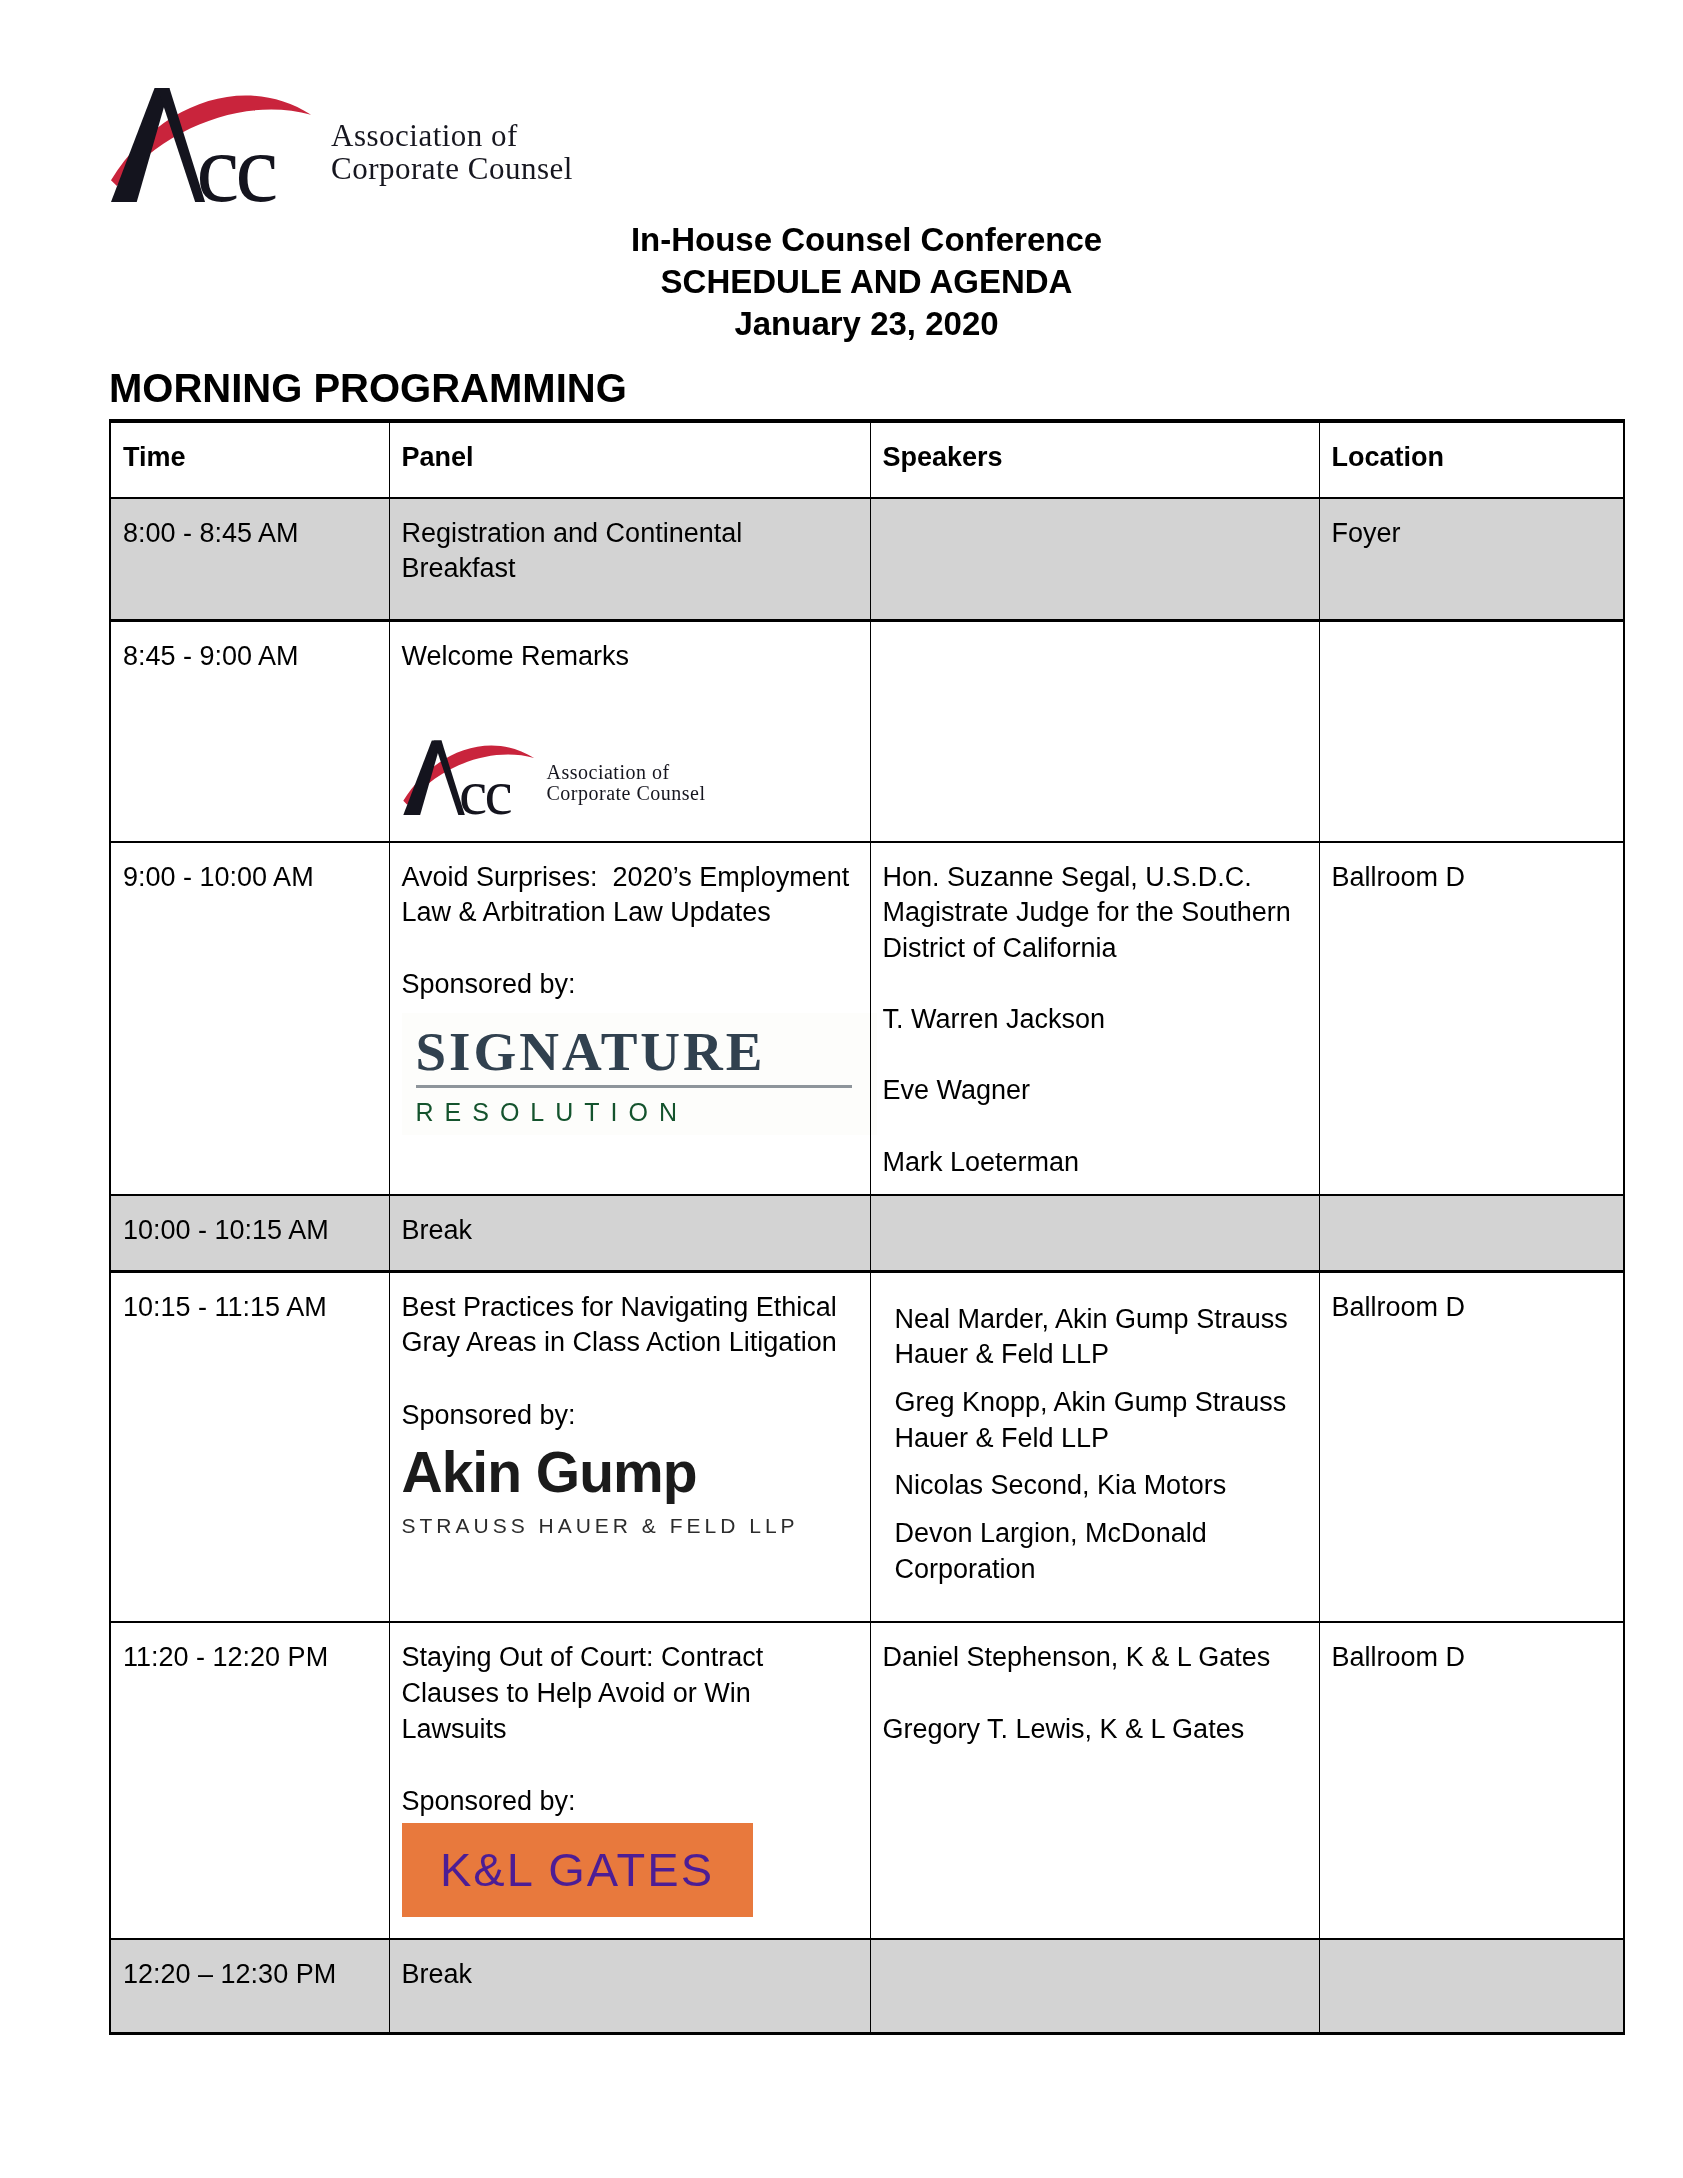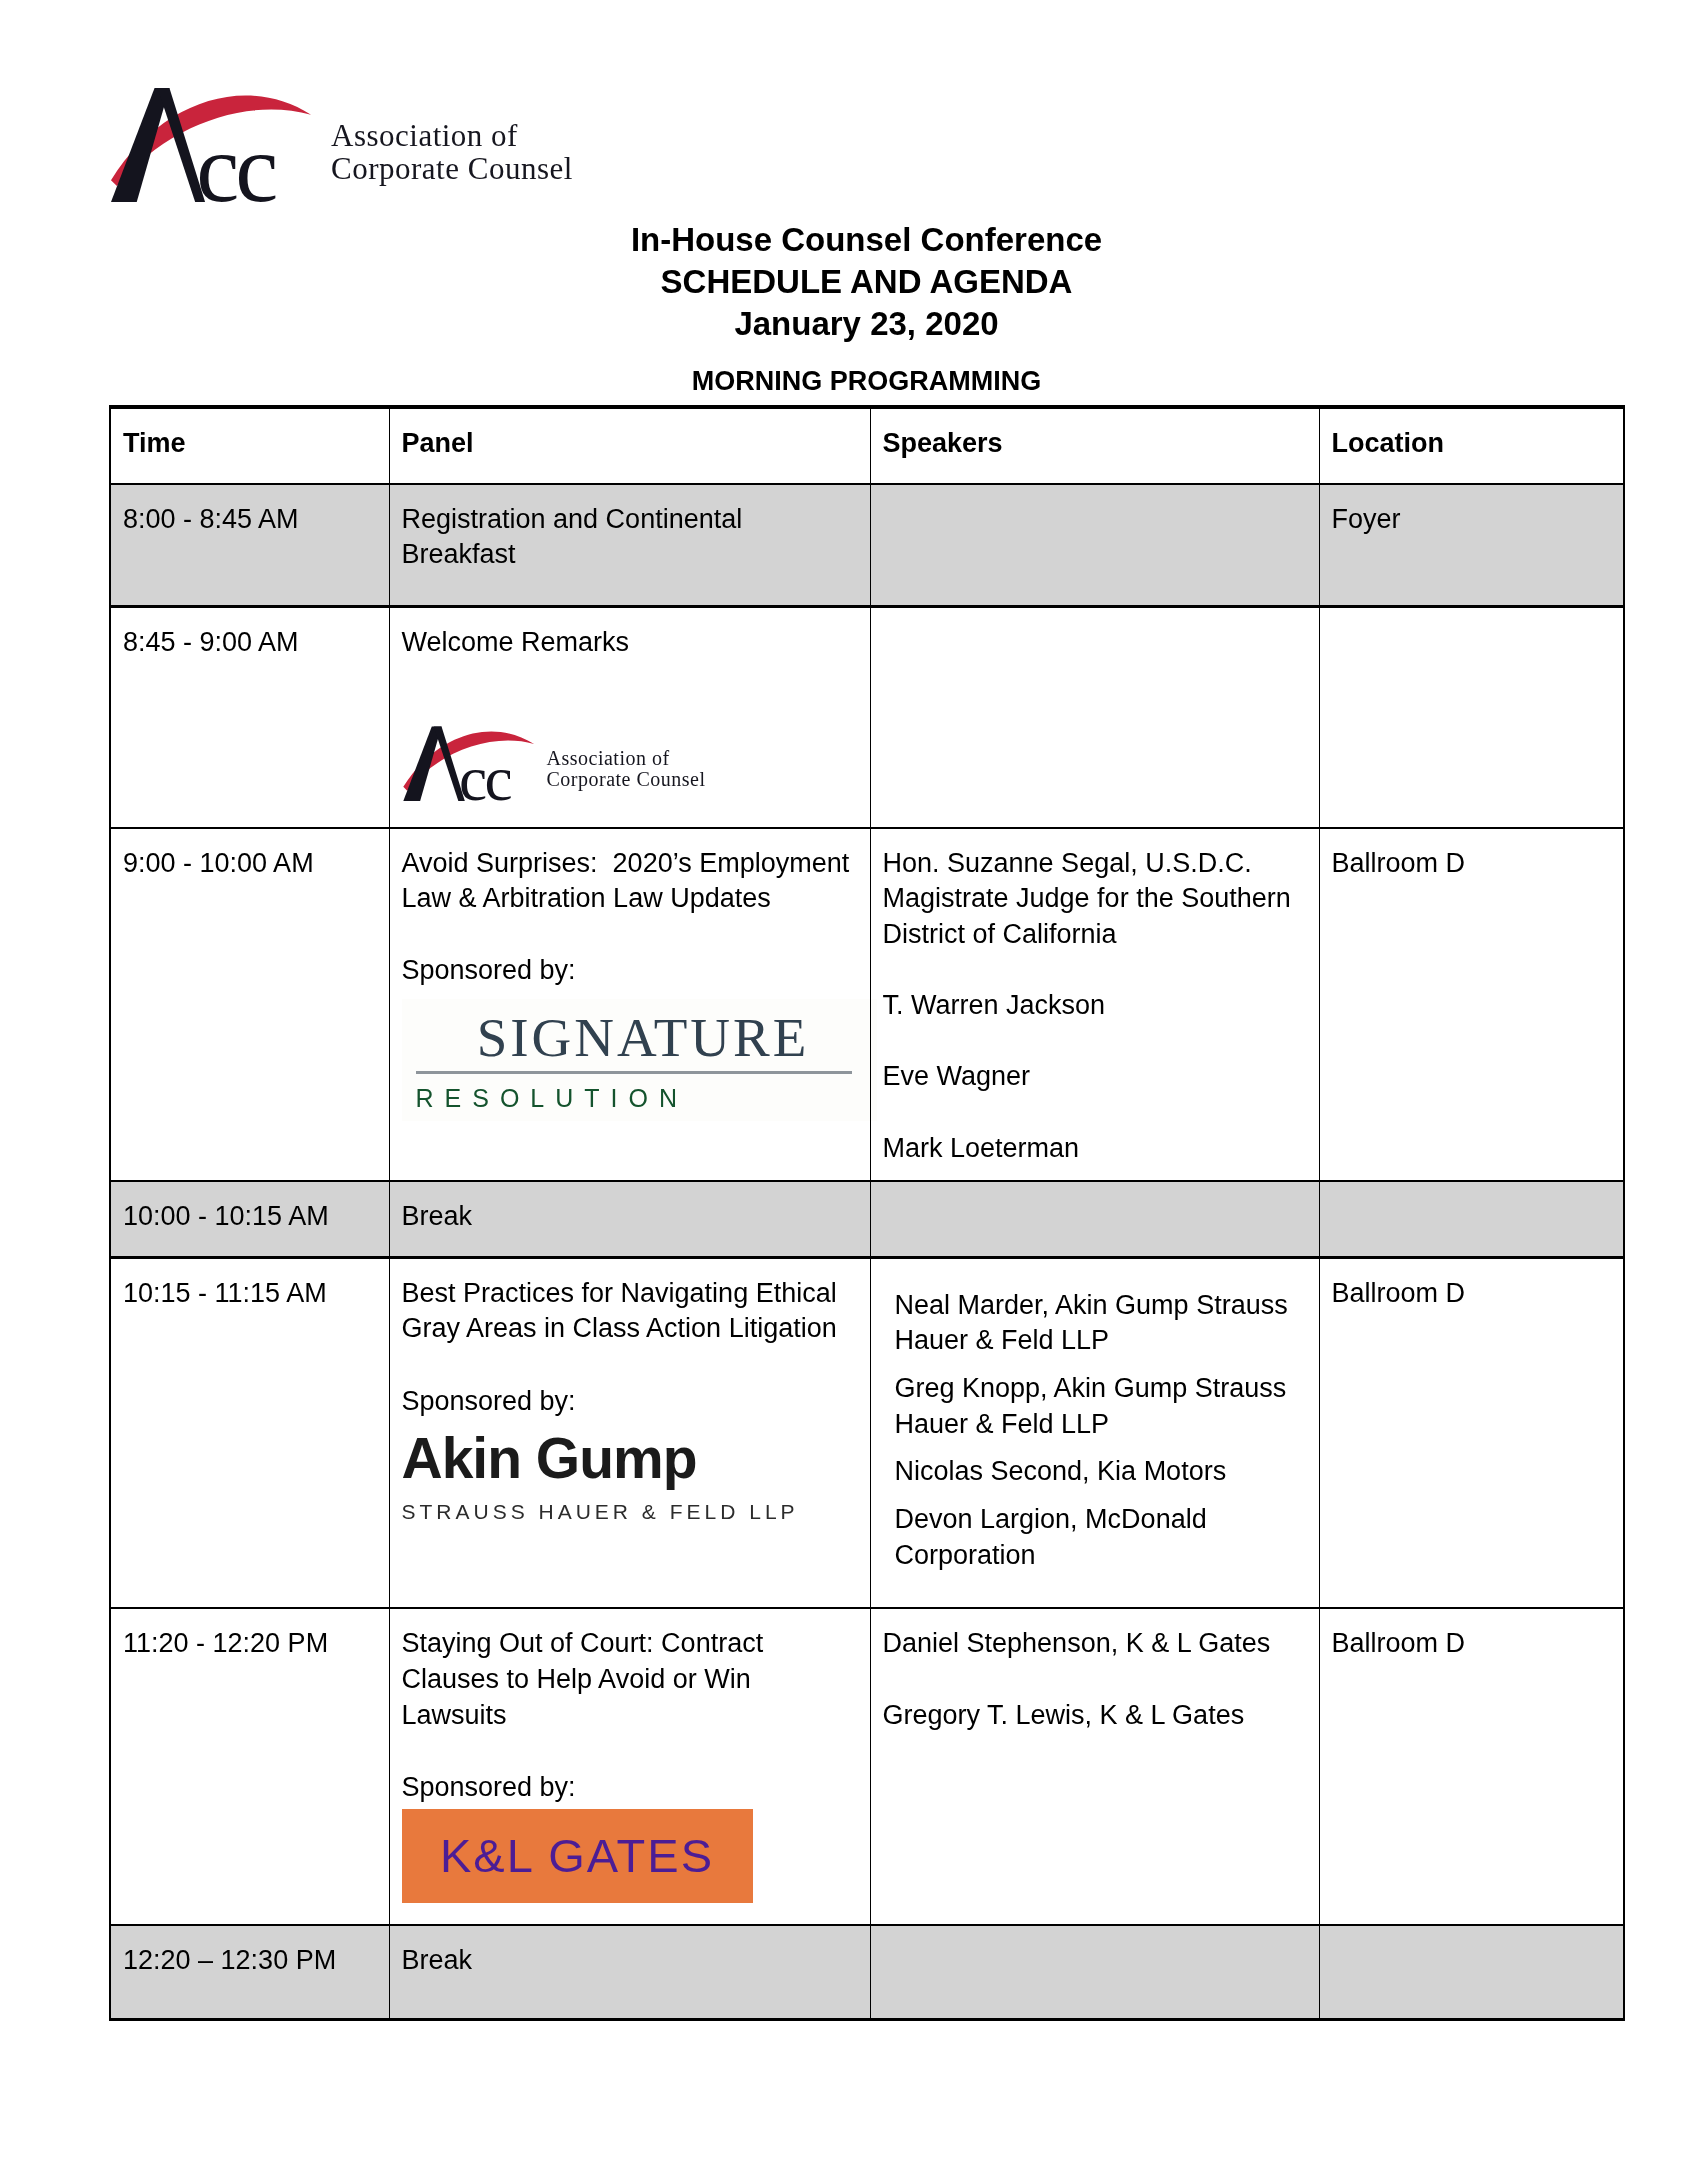--- a/index.html
+++ b/index.html
@@ -29,25 +29,24 @@
   
   .title-block {
     text-align: center;
     font-weight: bold;
     font-size: 33px;
     line-height: 1.28;
     margin-top: 14px;
   }
 
   .section-heading {
-    font-size: 27px;
+    font-size: 40px;
     font-weight: bold;
     margin-top: 20px;
     margin-bottom: 8px;
-    text-align: center;
   }
 
   
   table.schedule {
     border-collapse: collapse;
     table-layout: fixed;
     width: 1515px;
     border: 2px solid #000;
     border-top: 4px solid #000;
     border-bottom: 3px solid #000;
@@ -76,26 +75,25 @@
   .speakers p { margin: 0 0 1.32em 0; }
   .speakers p:last-child { margin-bottom: 0; }
   .speakers.tight p { margin: 12px; }
 
   
   .welcome-logo { margin-top: 61px; }
 
   .sig-logo { margin-top: 10px; width: 475px; background: #fdfdfb; padding: 10px 6px 6px 14px; }
   .sig-name {
     font-family: "Liberation Serif", serif;
-    font-weight: normal;
+    font-weight: bold;
     font-size: 55px;
     letter-spacing: 3px;
     color: #31414f;
     line-height: 1.05;
-    text-align: center;
   }
   .sig-rule { border-top: 3px solid #8e959b; margin: 4px 0 8px 0; width: 436px; }
   .sig-tagline { font-size: 25px; letter-spacing: 11px; color: #14532d; }
 
   .akin-logo { margin-top: 8px; }
   .akin-name { font-size: 57px; font-weight: bold; color: #1b1b1b; letter-spacing: -1px; line-height: 1.1; }
   .akin-tagline { font-size: 21px; color: #2c2c2c; letter-spacing: 4px; margin-top: 8px; }
 
   .kl-logo {
     margin-top: 4px;

